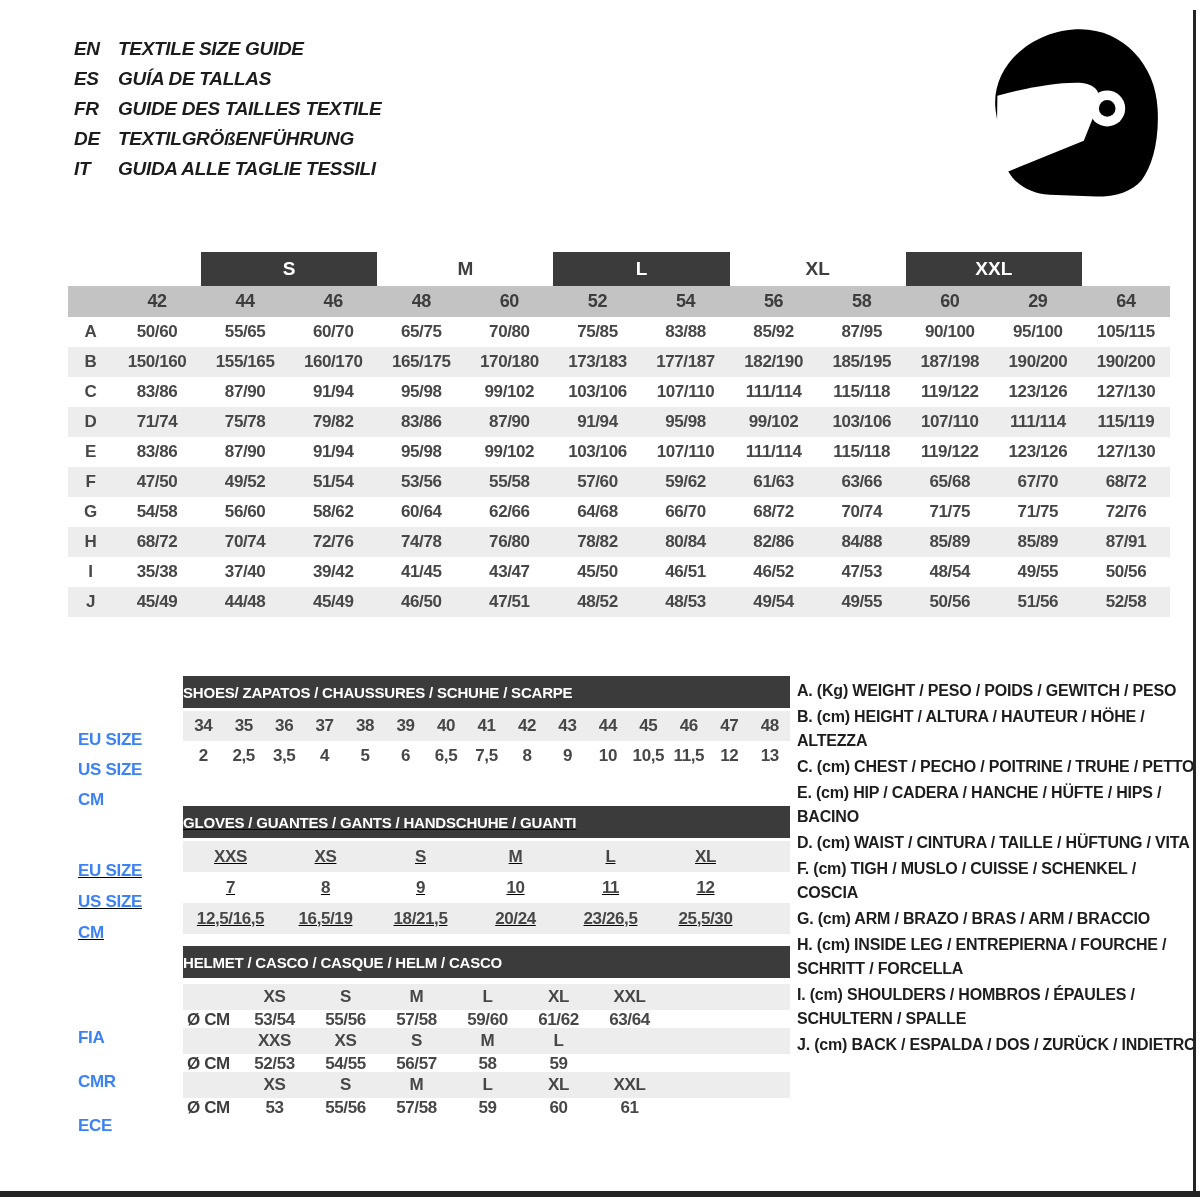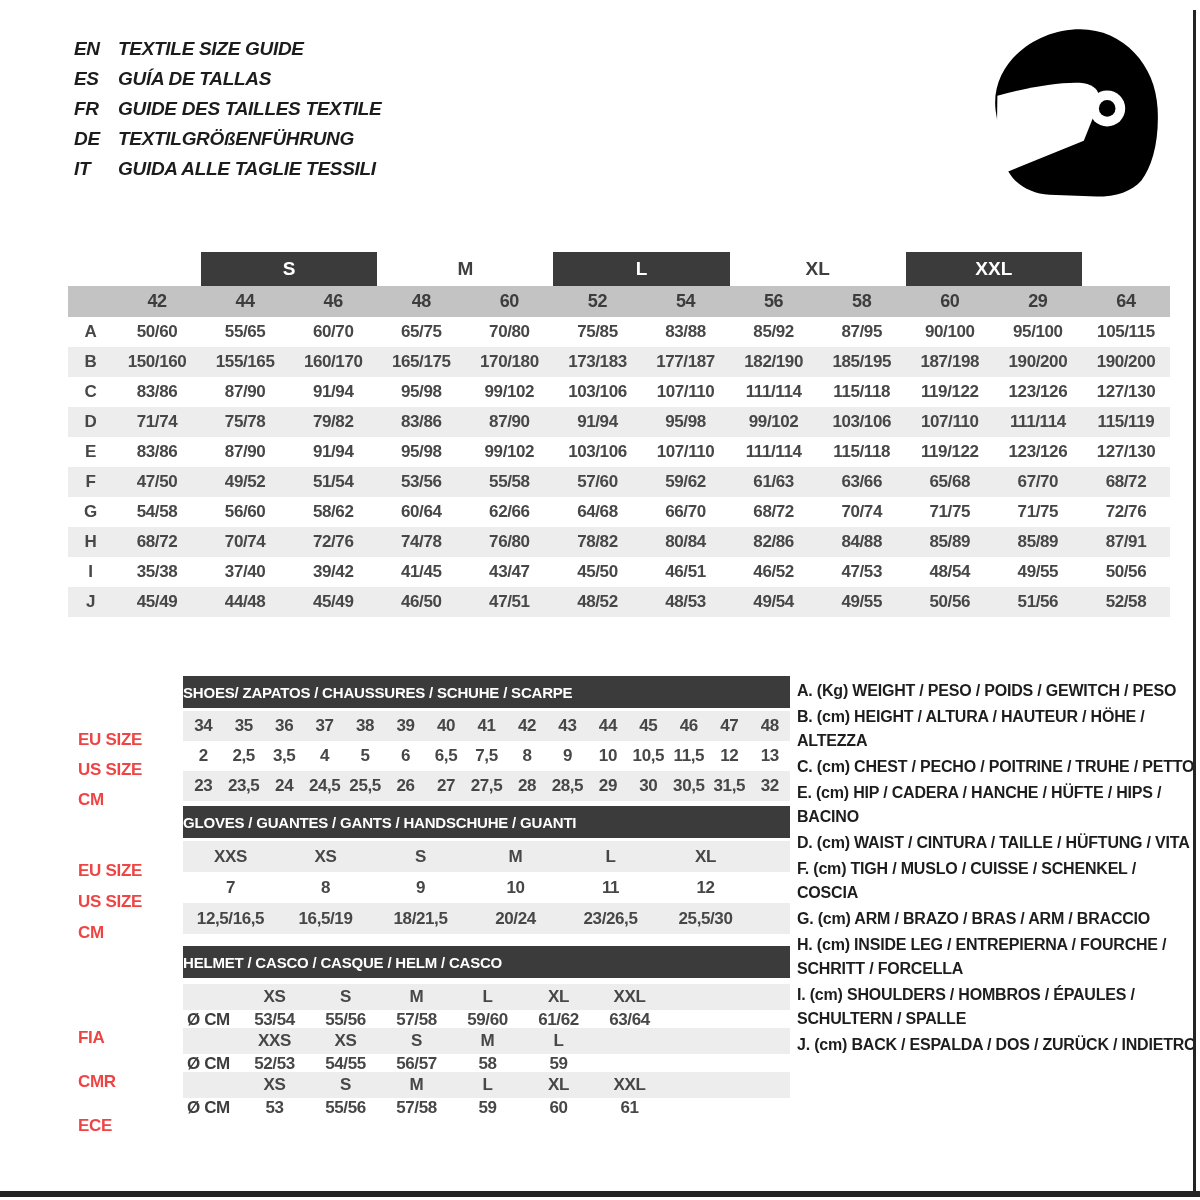--- a/index.html
+++ b/index.html
@@ -24,30 +24,30 @@
   .size-group.boxed{background:#3b3b3b;color:#ffffff;}
   .mt-numbers{height:31px;background:#c3c3c3;}
   .mt-row{height:30px;}
   .mt-row.shaded{background:#ededed;}
   .mt-cell{display:flex;align-items:center;justify-content:center;font-size:17px;font-weight:bold;color:#474747;letter-spacing:-0.4px;white-space:nowrap;}
   .mt-numbers .mt-cell{font-size:18px;color:#3d3d3d;}
   
   .section{position:absolute;left:78px;width:712px;}
   .section-bar{height:32px;background:#3b3b3b;color:#ffffff;display:flex;align-items:center;padding-left:0;box-sizing:border-box;font-size:15px;font-weight:bold;margin-left:105px;letter-spacing:-0.2px;}
   .shoes-section{top:676px;}
-  .gloves-section{top:806px;}
+  .gloves-section{top:806px;text-decoration:underline;}
   .helmet-section{top:946px;}
   .sec-gap{height:3px;}
   .helmet-section .sec-gap{height:6px;}
   .sec-row{display:flex;}
   .shoes-section .sec-row{height:30px;}
   .gloves-section .sec-row{height:31px;}
   .helmet-section .sec-row{height:26px;}
   .helmet-section .sec-row.helmet-val{height:18px;}
-  .sec-label{width:105px;display:flex;align-items:center;font-size:17px;font-weight:bold;color:#ef4444;letter-spacing:-0.3px;margin-top:28px;}
+  .sec-label{width:105px;display:flex;align-items:center;font-size:17px;font-weight:bold;color:#3b82f6;letter-spacing:-0.3px;margin-top:28px;}
   .sec-values{flex:1;display:grid;}
   .sec-values.shaded{background:#ededed;}
   .shoes-grid{grid-template-columns:repeat(15,1fr);}
   .gloves-grid{grid-template-columns:repeat(6,95px) 1fr;}
   .helmet-grid{grid-template-columns:56px repeat(6,71px) 1fr;}
   .sec-cell{display:flex;align-items:center;justify-content:center;font-size:17px;font-weight:bold;color:#474747;letter-spacing:-0.4px;white-space:nowrap;}
   .unit-cell{justify-content:flex-start;padding-left:4px;color:#3d3d3d;}
   
   .legend{position:absolute;left:797px;top:679px;width:400px;}
   .legend-item{font-size:16px;font-weight:bold;color:#1d1d1d;line-height:24px;margin-bottom:2px;letter-spacing:-0.2px;}
@@ -309,37 +309,20 @@
           <div class="sec-cell">9</div>
           <div class="sec-cell">10</div>
           <div class="sec-cell">10,5</div>
           <div class="sec-cell">11,5</div>
           <div class="sec-cell">12</div>
           <div class="sec-cell">13</div>
         </div>
       </div>
       <div class="sec-row">
         <div class="sec-label">CM</div>
-        <div class="sec-values shoes-grid shaded">
-          <div class="sec-cell">23</div>
-          <div class="sec-cell">23,5</div>
-          <div class="sec-cell">24</div>
-          <div class="sec-cell">24,5</div>
-          <div class="sec-cell">25,5</div>
-          <div class="sec-cell">26</div>
-          <div class="sec-cell">27</div>
-          <div class="sec-cell">27,5</div>
-          <div class="sec-cell">28</div>
-          <div class="sec-cell">28,5</div>
-          <div class="sec-cell">29</div>
-          <div class="sec-cell">30</div>
-          <div class="sec-cell">30,5</div>
-          <div class="sec-cell">31,5</div>
-          <div class="sec-cell">32</div>
-        </div>
       </div>
     </div>
 </div>
 
 <div class="section gloves-section">
   <div class="section-bar">GLOVES / GUANTES / GANTS / HANDSCHUHE / GUANTI</div>
   <div class="sec-gap"></div>
   <div>
       <div class="sec-row">
         <div class="sec-label">EU SIZE</div>

